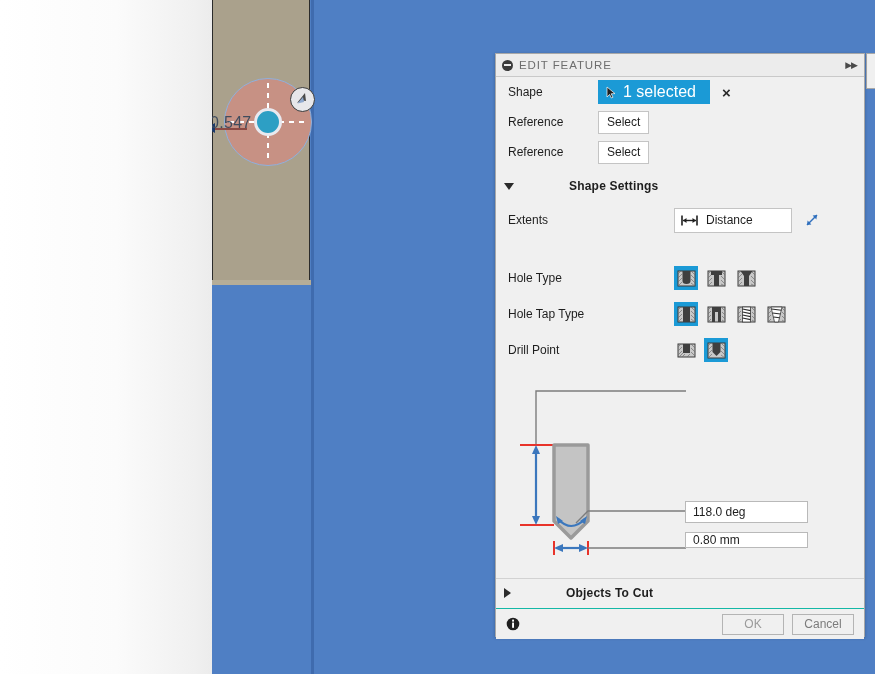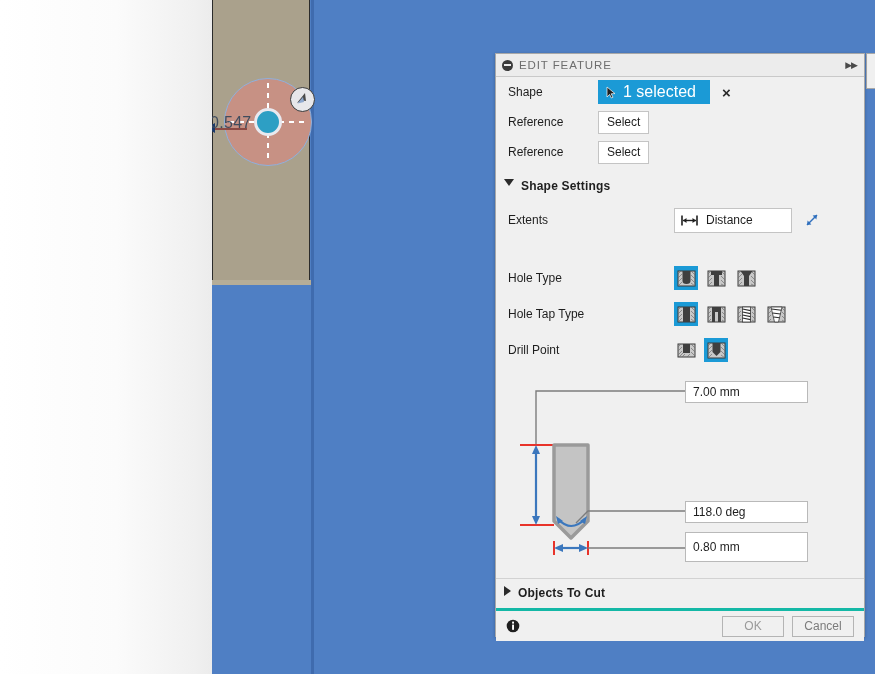--- a/index.html
+++ b/index.html
@@ -245,23 +245,24 @@
     font-size: 12px;
     color: #1e1e1e;
     display: flex;
     align-items: center;
     padding: 0 8px;
     cursor: pointer;
   }
 
   .section-head {
     display: flex;
-    align-items: flex-start;
+    align-items: center;
     padding: 6px 12px 4px 8px;
     cursor: pointer;
+    gap: 48px;
   }
   .tri {
     width: 0; height: 0;
     margin-right: 7px;
     flex: none;
   }
   .tri.down {
     border-left: 5px solid transparent;
     border-right: 5px solid transparent;
     border-top: 7px solid #2b2b2b;
@@ -322,21 +323,21 @@
     position: absolute;
     left: 0; bottom: 0;
     width: 100%;
     border-top: 1px solid #d2d2d2;
     box-sizing: border-box;
   }
   .panel-footer {
     position: relative;
     height: 30px;
     background: #f0f0f0;
-    border-top: 3px solid #14b8a6;
+    border-top: 1px solid #14b8a6;
     display: flex;
     align-items: center;
     padding: 0 10px;
   }
   .info-ic { flex: none; cursor: pointer; display:flex; }
   .footer-spacer { flex: 1; }
   .btn {
     min-width: 62px;
     height: 21px;
     margin-left: 8px;
@@ -664,23 +665,22 @@
 
           <line x1="58" y1="168" x2="58" y2="182" stroke="#e8332a" stroke-width="2"></line>
           <line x1="92" y1="168" x2="92" y2="182" stroke="#e8332a" stroke-width="2"></line>
           <line x1="62" y1="175" x2="88" y2="175" stroke="#3b77bd" stroke-width="2.2"></line>
           <path d="M58 175 L67 171 L67 179 Z" fill="#3b77bd"></path>
           <path d="M92 175 L83 171 L83 179 Z" fill="#3b77bd"></path>
 
           <line x1="92" y1="175" x2="190" y2="175" stroke="#7c7c7c" stroke-width="1.3"></line>
         </svg>
 
-        <div class="val-box" style="left:189px; top:8px; width:123px; height:22px;">7.00 mm</div>
         <div class="val-box" style="left:189px; top:128px; width:123px; height:22px;">118.0 deg</div>
-        <div class="val-box" style="left:189px; top:159px; width:123px; height:30px;">0.80 mm</div>
+        <div class="val-box" style="left:189px; top:159px; width:123px; height:16px;">0.80 mm</div>
       </div>
 
       <div class="objects-row">
         <div class="section-head" style="padding:7px 12px 8px 8px;">
           <span class="tri right"></span>
           <span class="section-title">Objects To Cut</span>
         </div>
       </div>
 
     </div>

